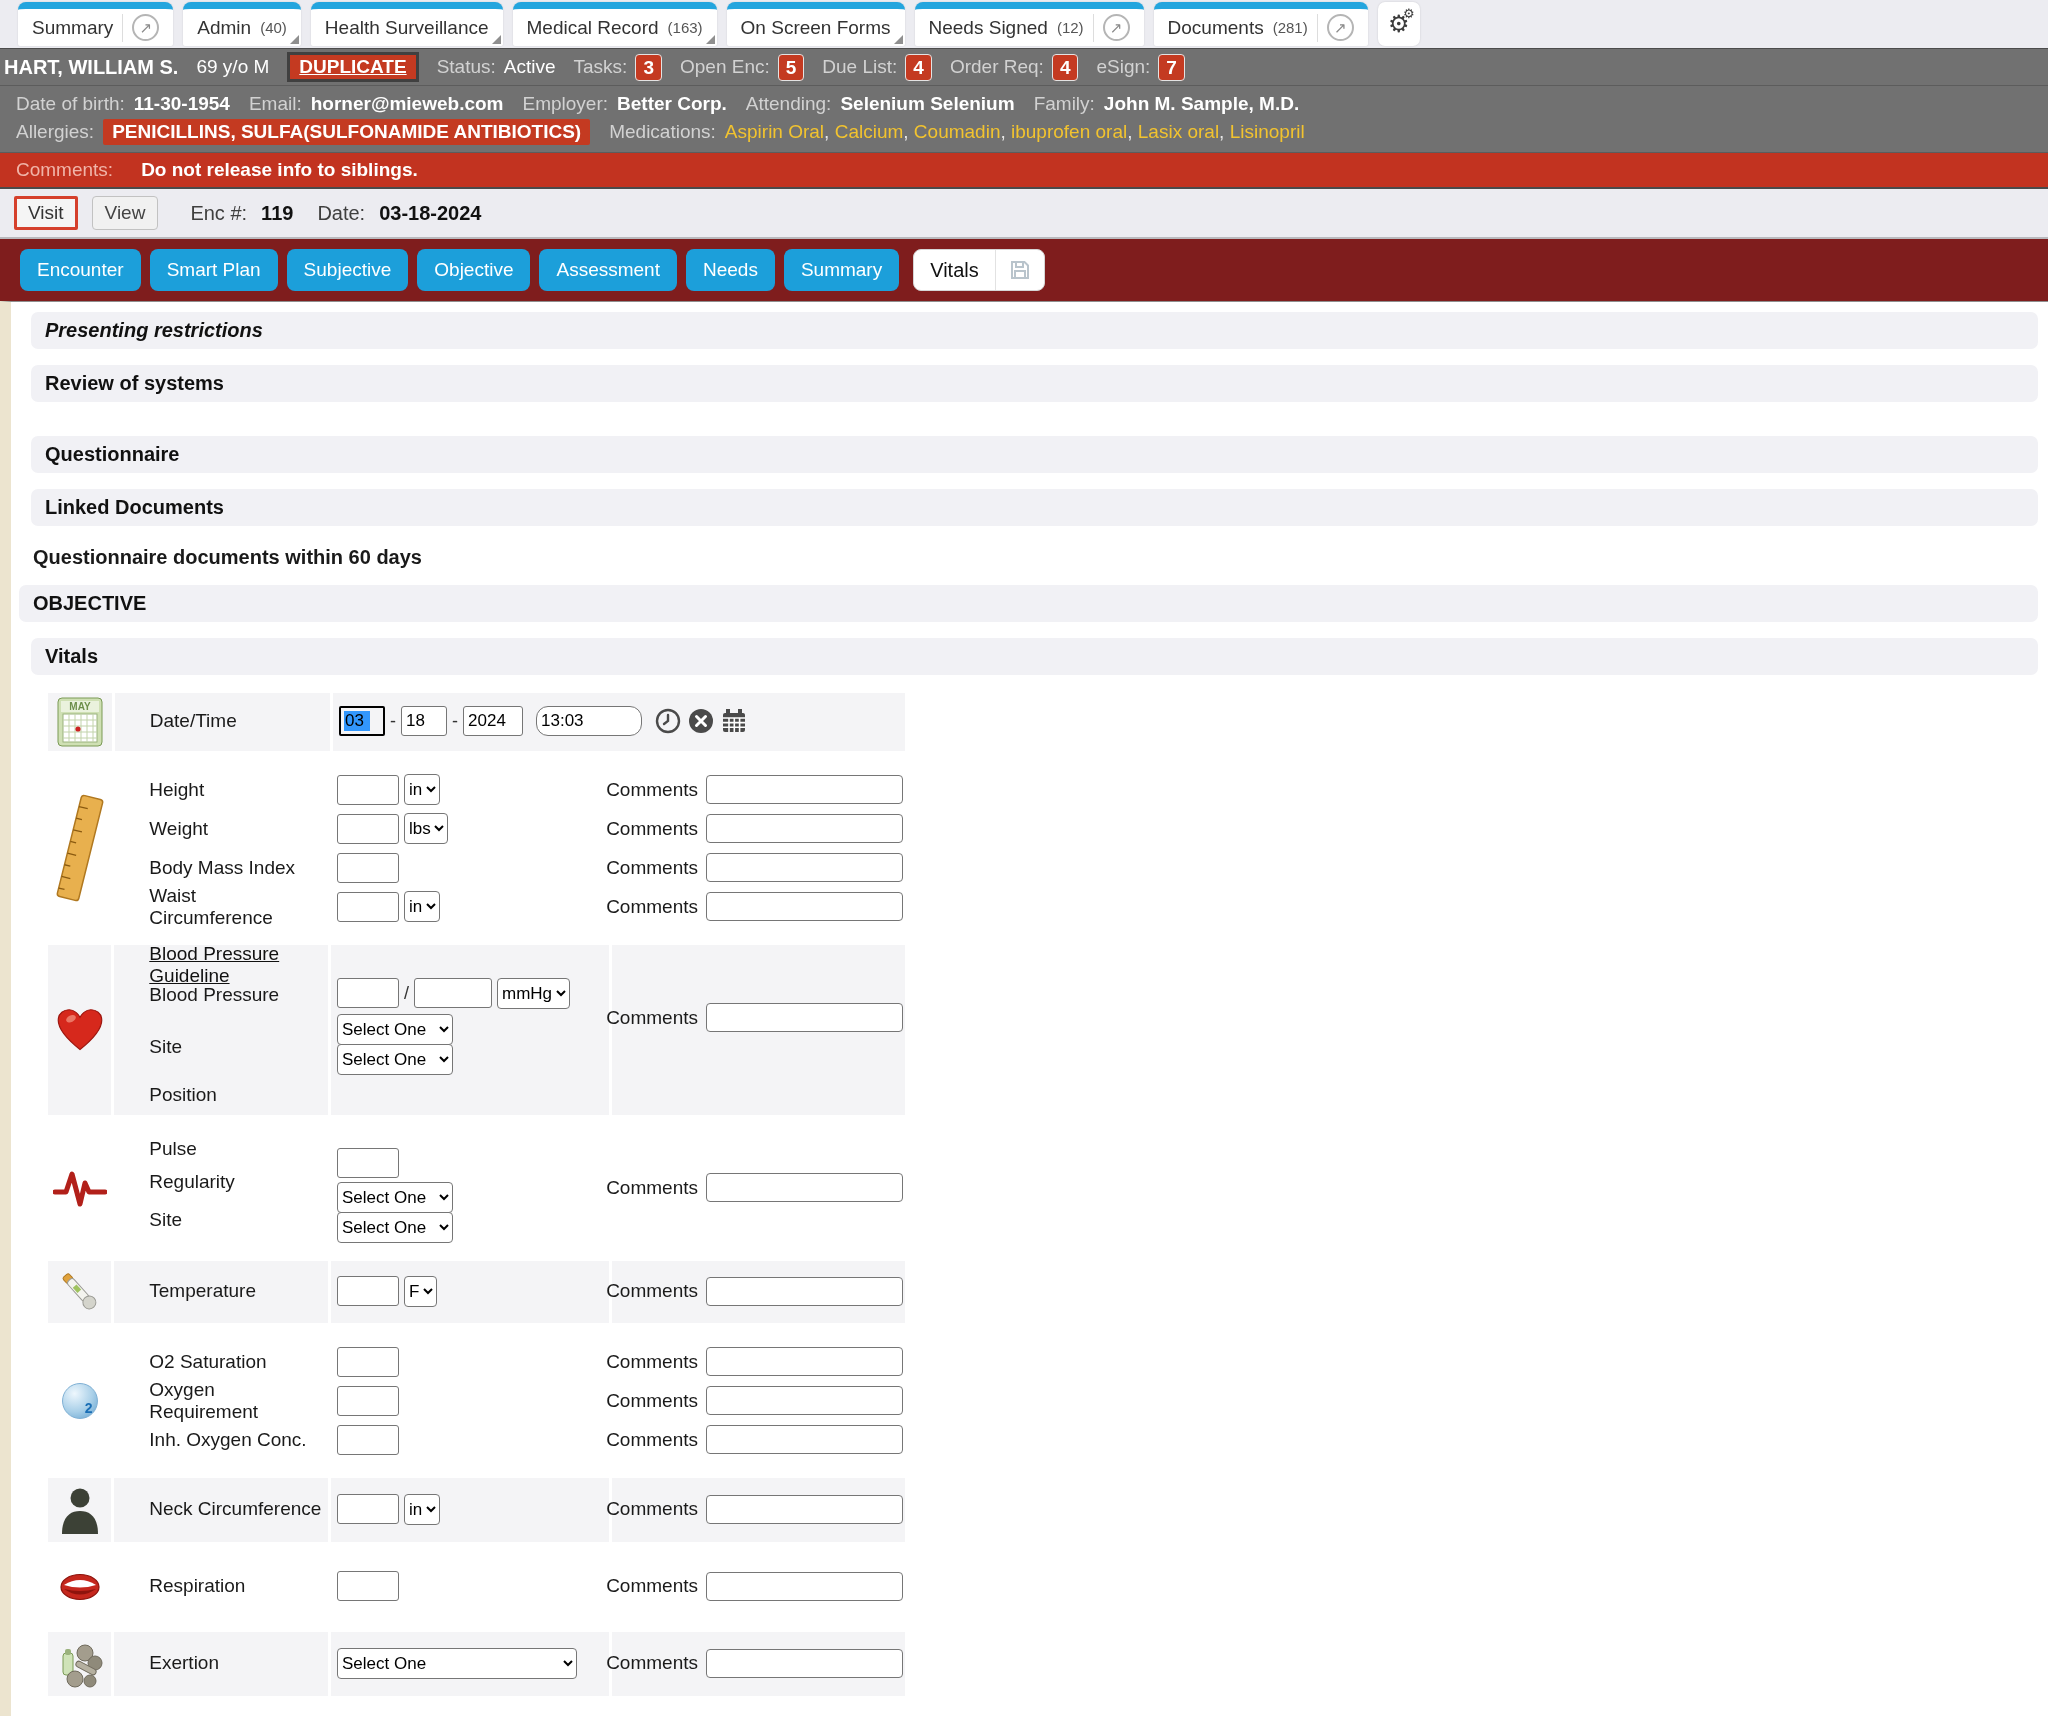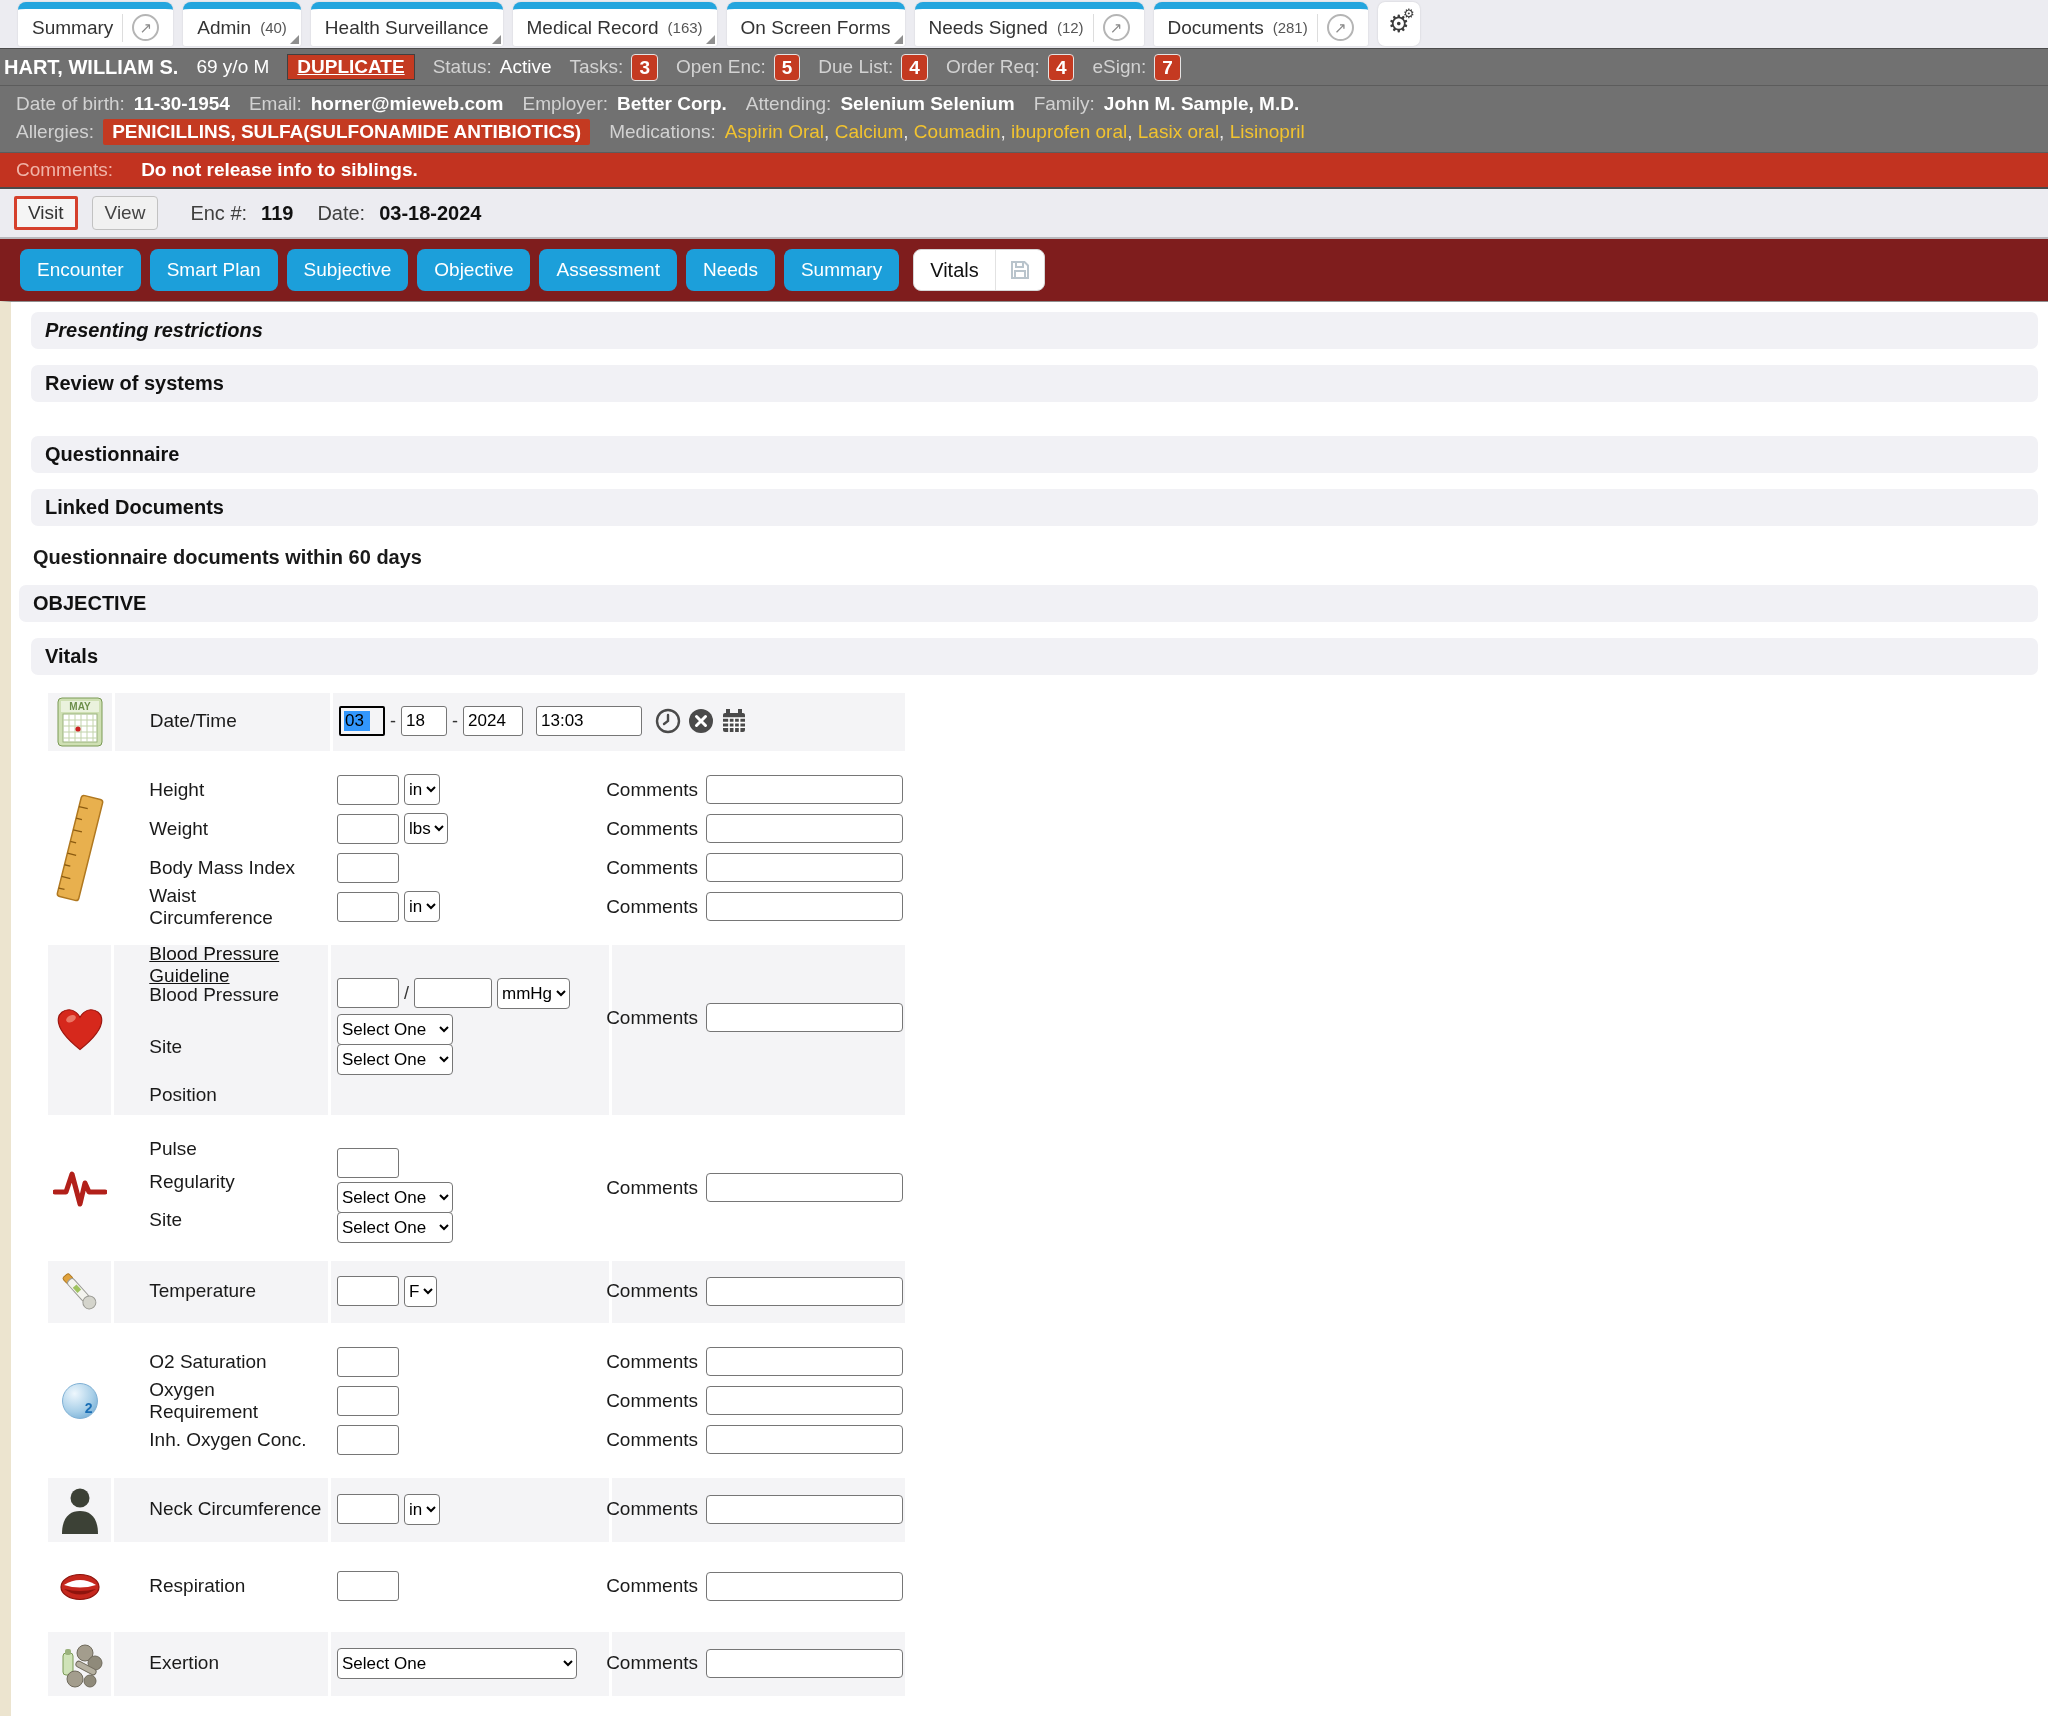--- a/index.html
+++ b/index.html
@@ -24,21 +24,21 @@
   .gearbtn .g2 { position:absolute; top:5px; right:5px; font-size:13px; color:#3c3c3c; line-height:1; }
 
   
   .pbar1 { background:#717171; border-top:1px solid #4c4c4c; border-bottom:1px solid #5c5c5c;
     color:#fff; display:flex; align-items:center; gap:18px; padding:0 4px; height:38px; font-size:19px; }
   .pname { font-weight:bold; font-size:20px; }
   .plabel { color:#d2d2d2; }
   .pgroup { display:flex; align-items:center; gap:8px; }
   .badge { background:#c43a21; border:1px solid #e3e3e3; border-radius:4px; padding:0 7px;
     font-weight:bold; line-height:25px; }
-  .dup { background:#c43a21; border:1px solid #404040; padding:1px 9px; font-weight:bold;
+  .dup { background:#c43a21; border:3px solid #404040; padding:1px 9px; font-weight:bold;
     text-decoration:underline; cursor:pointer; }
   .pbar2 { background:#717171; border-bottom:1px solid #5c5c5c; color:#fff;
     padding:3px 16px 7px; font-size:19px; }
   .pline { display:flex; align-items:center; gap:9px; margin-top:4px; white-space:nowrap; }
   .pval { font-weight:bold; }
   .allergy-chip { background:#c43a21; font-weight:bold; padding:2px 9px; border-radius:2px; }
   .med { color:#f2c32f; }
   .medsep { color:#e8e8e8; }
 
   .commentsbar { background:#c23320; border-bottom:2px solid #4a4a4a; color:#fff;
@@ -87,21 +87,21 @@
   .c-comm { width:293px; padding:5px 2px; }
   .lrow { height:39px; display:flex; align-items:center;margin-left:28px; }
   .lrow.sm { height:30px; }
   .irow { height:39px; display:flex; align-items:center; gap:5px; }
   .irow.sm { height:30px; }
   .crow { height:39px; display:flex; align-items:center; justify-content:flex-end; gap:8px; }
   .clabel { font-size:19px; color:#1a1a1a; }
   .cinput { width:197px; height:29px; border:1px solid #767676; border-radius:4px; font-size:16px; padding:0 4px; }
   .tin { height:30px; border:1px solid #767676; border-radius:3px; font-size:17px; padding:0 4px; }
   .w-sm { width:62px; } .w-md { width:78px; }
-  .w-mon,.w-day { width:46px; } .w-yr { width:60px; } .w-time { width:106px; }
+  .w-mon,.w-day { width:46px; } .w-yr { width:60px; } .w-time { width:106px;border-radius:12px; }
   .tin.focused { border:2px solid #000; border-radius:2px;
     background:linear-gradient(#3297fd,#3297fd) 3px center / 26px 78% no-repeat; }
   select { font-size:17px; height:31px; border:1px solid #767676; border-radius:4px; background:#fff; }
   .sel-wide { width:240px; } .sel-one { width:116px; }
   .link { color:#111; text-decoration:underline; cursor:pointer; }
   .dsep { font-size:18px; color:#333; }
   .iconbtns { display:flex; gap:7px; margin-left:8px; align-items:center; }
   .iconbtns svg { cursor:pointer; }
   .o2ball { width:36px; height:36px; border-radius:50%; position:relative;
     background:radial-gradient(circle at 34% 28%, #eef7fd, #a8cfe8 55%, #5f9fce 100%);

